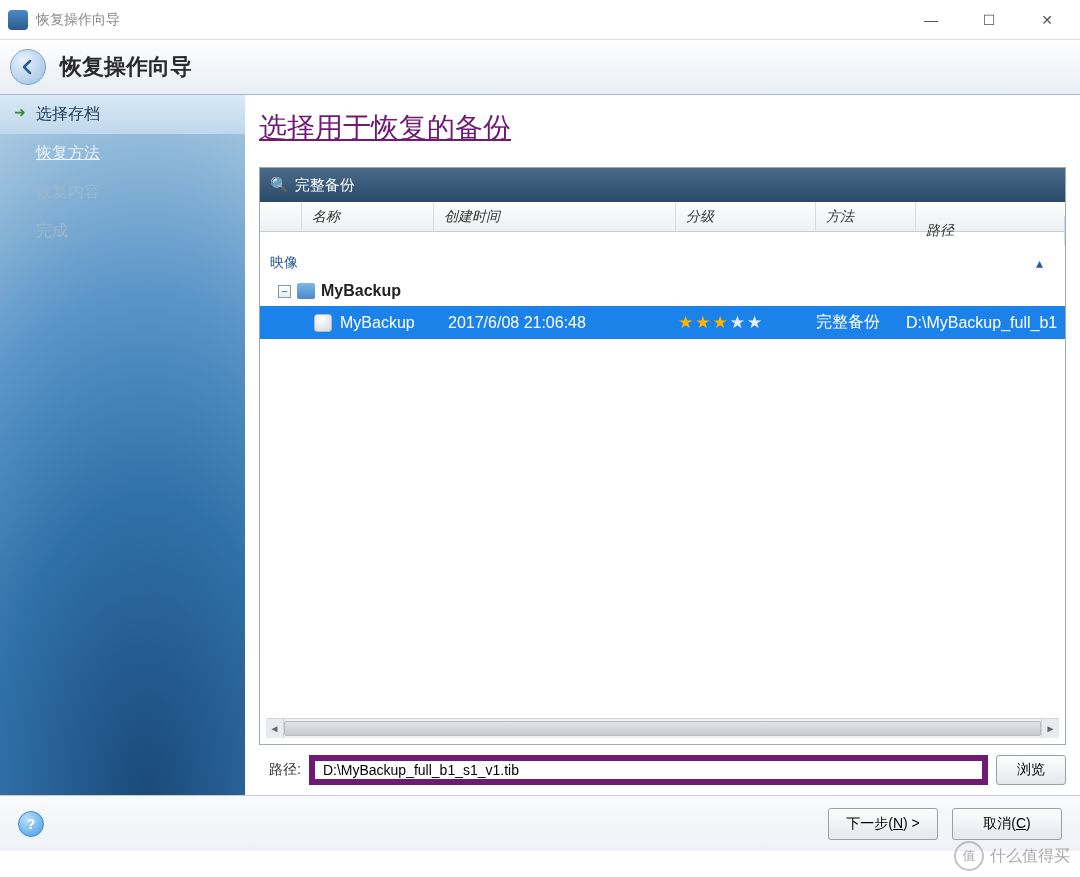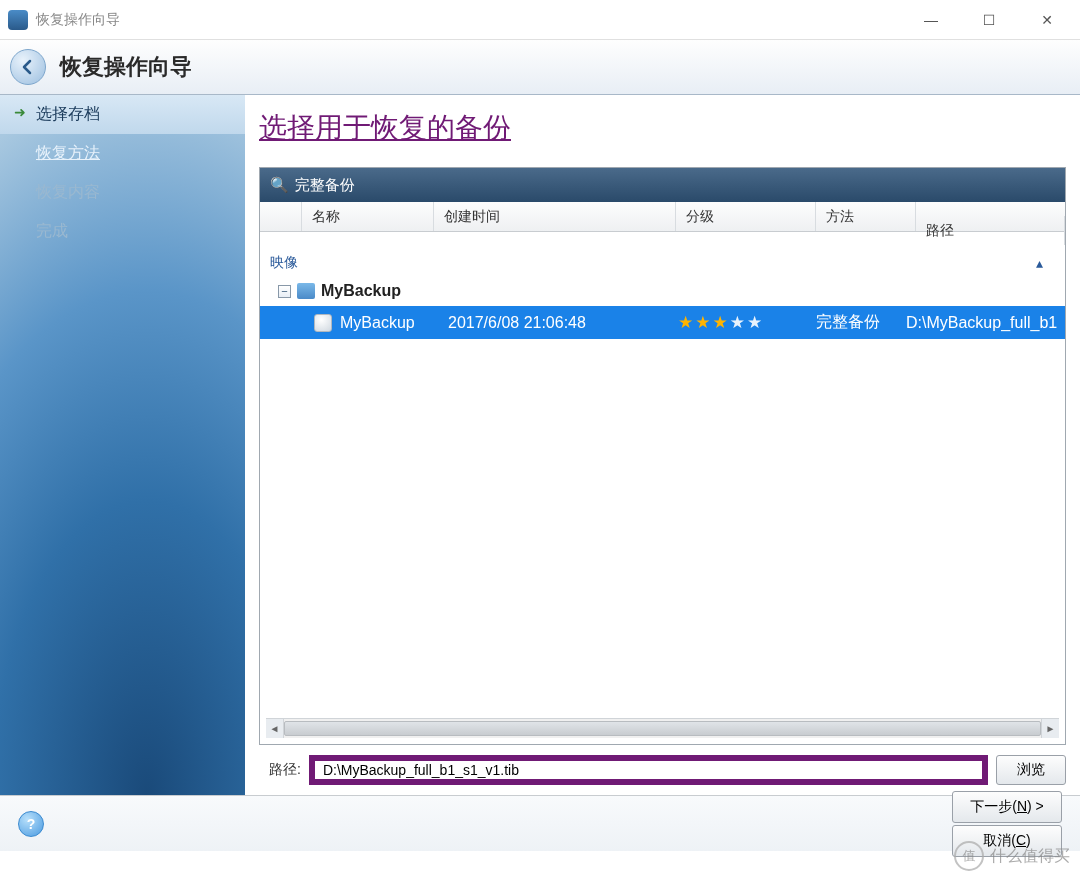--- a/index.html
+++ b/index.html
@@ -134,20 +134,21 @@
   align-items: center;
   font-size: 14px;
   color: #333;
 }
 .col-headers > div {
   border-right: 1px solid #d8dce0;
   padding: 0 10px;
   height: 100%;
   display: flex;
   align-items: center;
+  font-style: italic;
 }
 .tree-area {
   flex: 1;
   overflow: auto;
   padding: 18px 0 0 0;
   position: relative;
 }
 .group-label {
   color: #2a5a9a;
   padding: 4px 10px;
@@ -266,21 +267,21 @@
 }
 .footer .help-icon {
   width: 26px; height: 26px;
   border-radius: 50%;
   background: radial-gradient(circle at 35% 30%, #b8e0fb, #4a9ae0);
   color: #fff;
   display: flex; align-items: center; justify-content: center;
   font-weight: bold;
   border: 1px solid #3a8ad0;
 }
-.footer .actions { margin-left: auto; display: flex; gap: 2px; flex-direction: column; }
+.footer .actions { margin-left: auto; display: flex; gap: 14px; }
 .footer .btn { min-width: 110px; height: 32px; }
 .footer .btn u { text-decoration: underline; }
 .watermark {
   position: absolute;
   right: 10px; bottom: 6px;
   display: flex; align-items: center; gap: 6px;
   color: #888; font-size: 16px;
   opacity: 0.7;
 }
 .watermark .badge {

